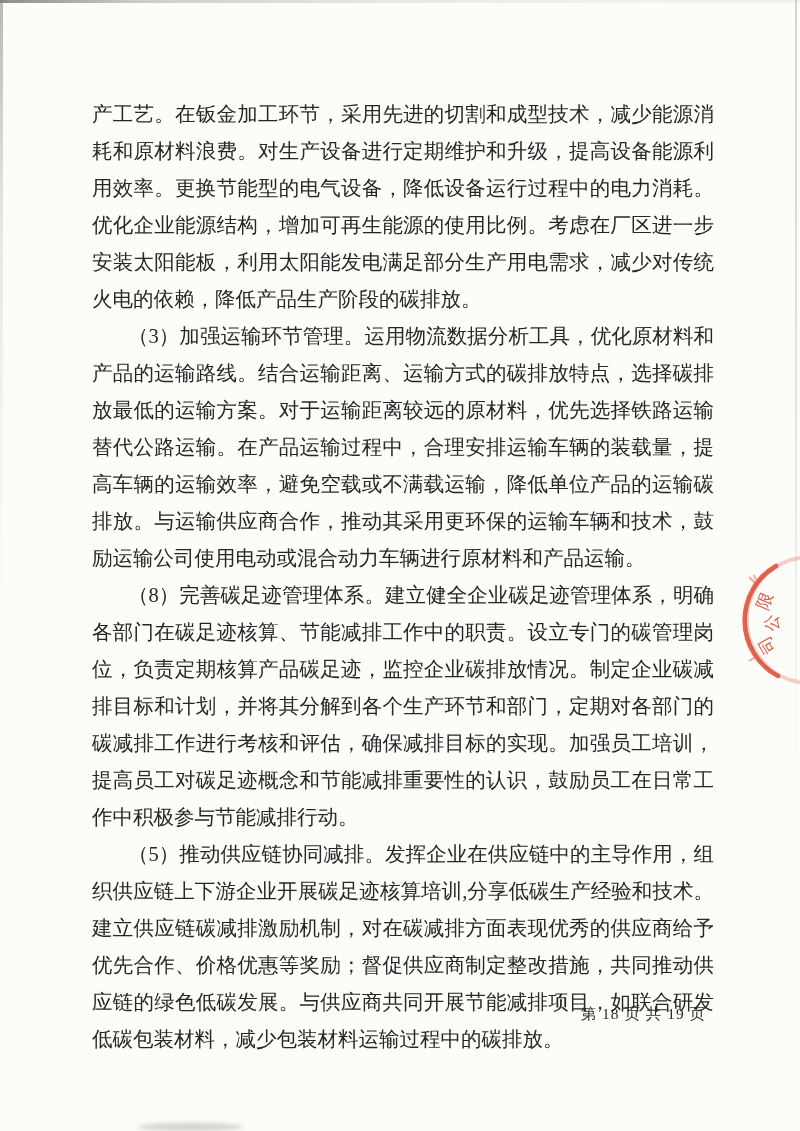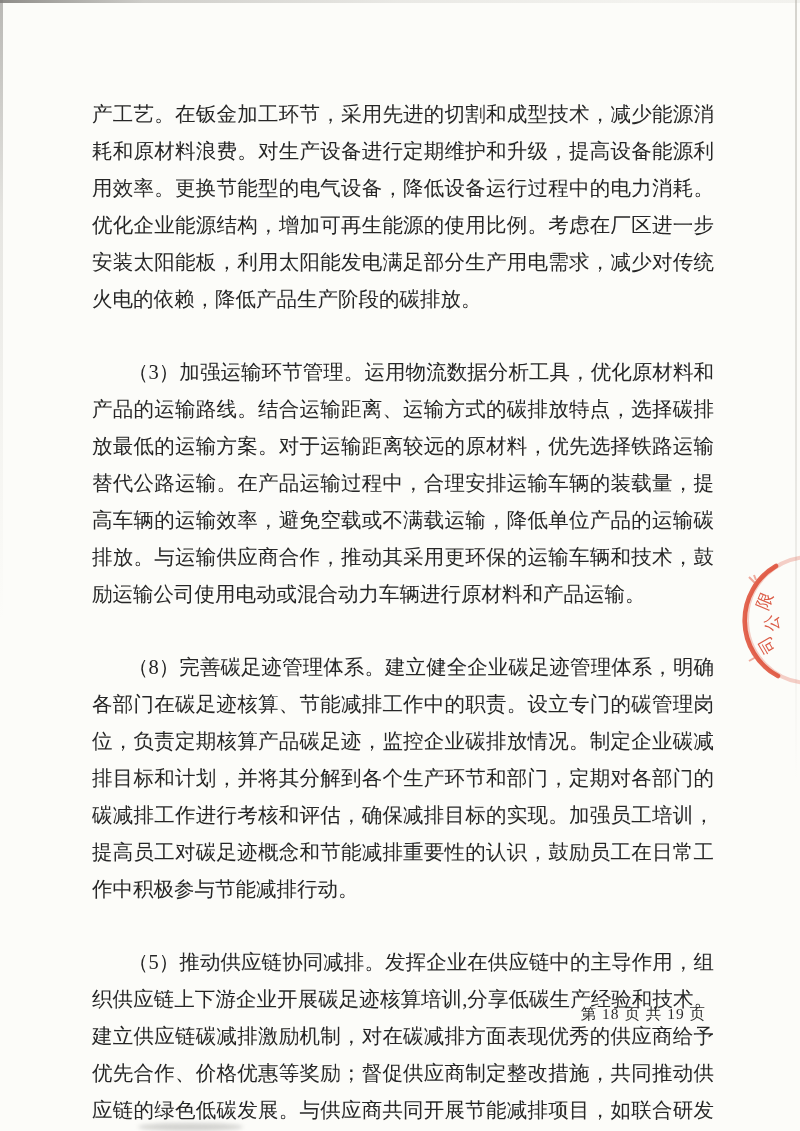--- a/index.html
+++ b/index.html
@@ -66,21 +66,20 @@
     text-align: justify;
     text-justify: inter-ideograph;
     font-family: Liberation Serif, serif;
   }
   .content p {
     margin: 0;
     padding: 0;
   }
   .content p.indent {
     text-indent: 1.75em;
-    margin-top: 36px;
   }
   
   .footer {
     position: absolute;
     top: 1004px;
     right: 94px;
     font-size: 15.5px;
     color: #2b2b2b;
     letter-spacing: 1px;
     white-space: nowrap;

